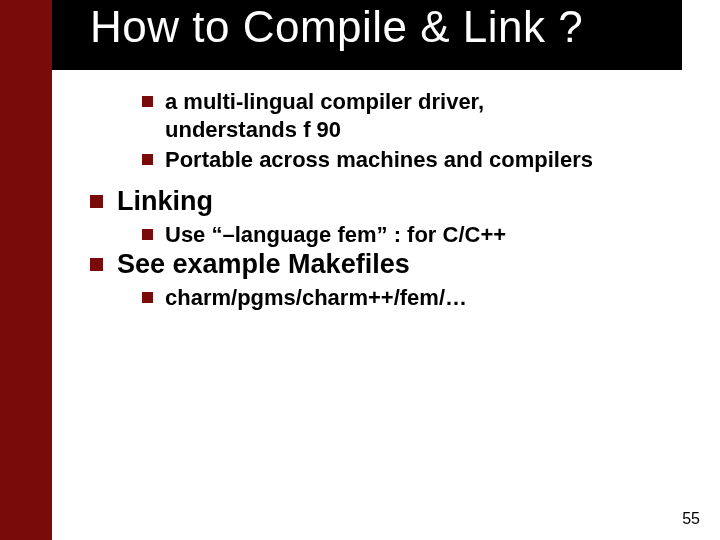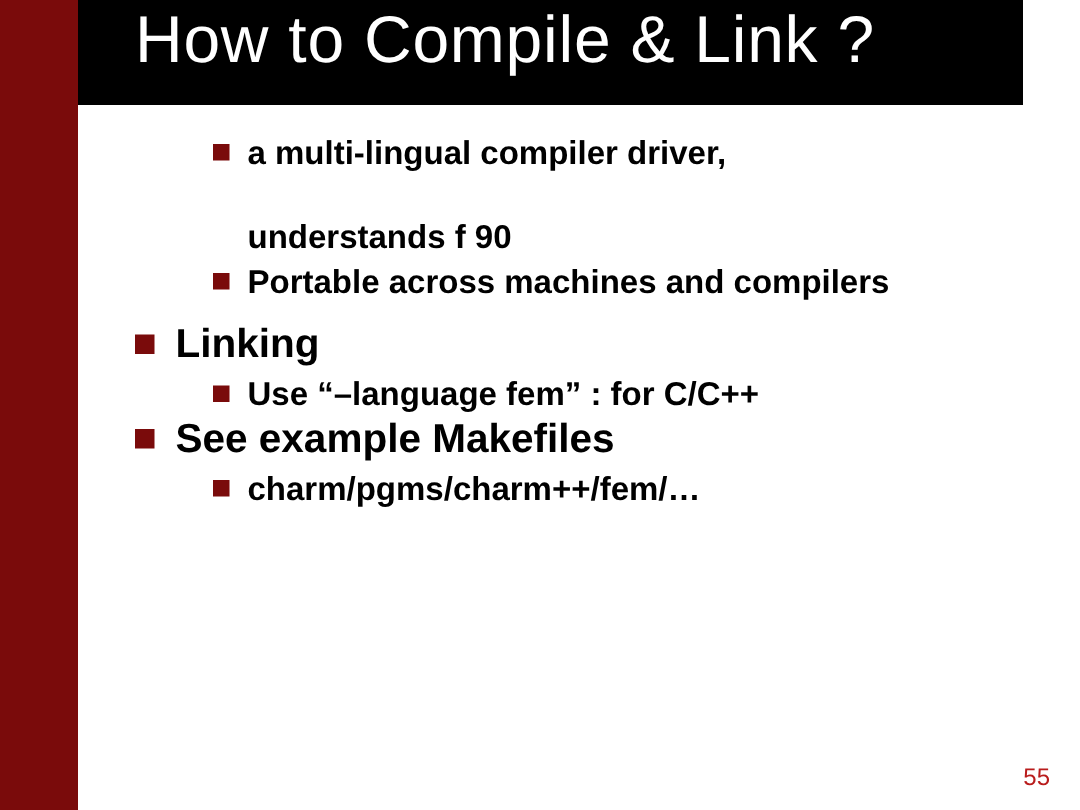--- a/index.html
+++ b/index.html
@@ -81,28 +81,27 @@
   }
   .l2 {
     padding-left: 52px;
     margin-top: 3px;
     margin-bottom: 1px;
     line-height: 1.25;
   }
   .l2 .hang {
     display: block;
     padding-left: 23px;
-    margin-top: 28px;
   }
   .page-num {
     position: absolute;
     bottom: 12px;
     right: 20px;
     font-size: 16px;
-    color: #b91c1c;
+    color: #000000;
     font-family: Arial, sans-serif;
   }
 </style>
 </head>
 <body>
 
 <div class="slide">
   <div class="left-bar"></div>
   <div class="black-block"></div>
   <div class="title">How to Compile &amp; Link ?</div>

